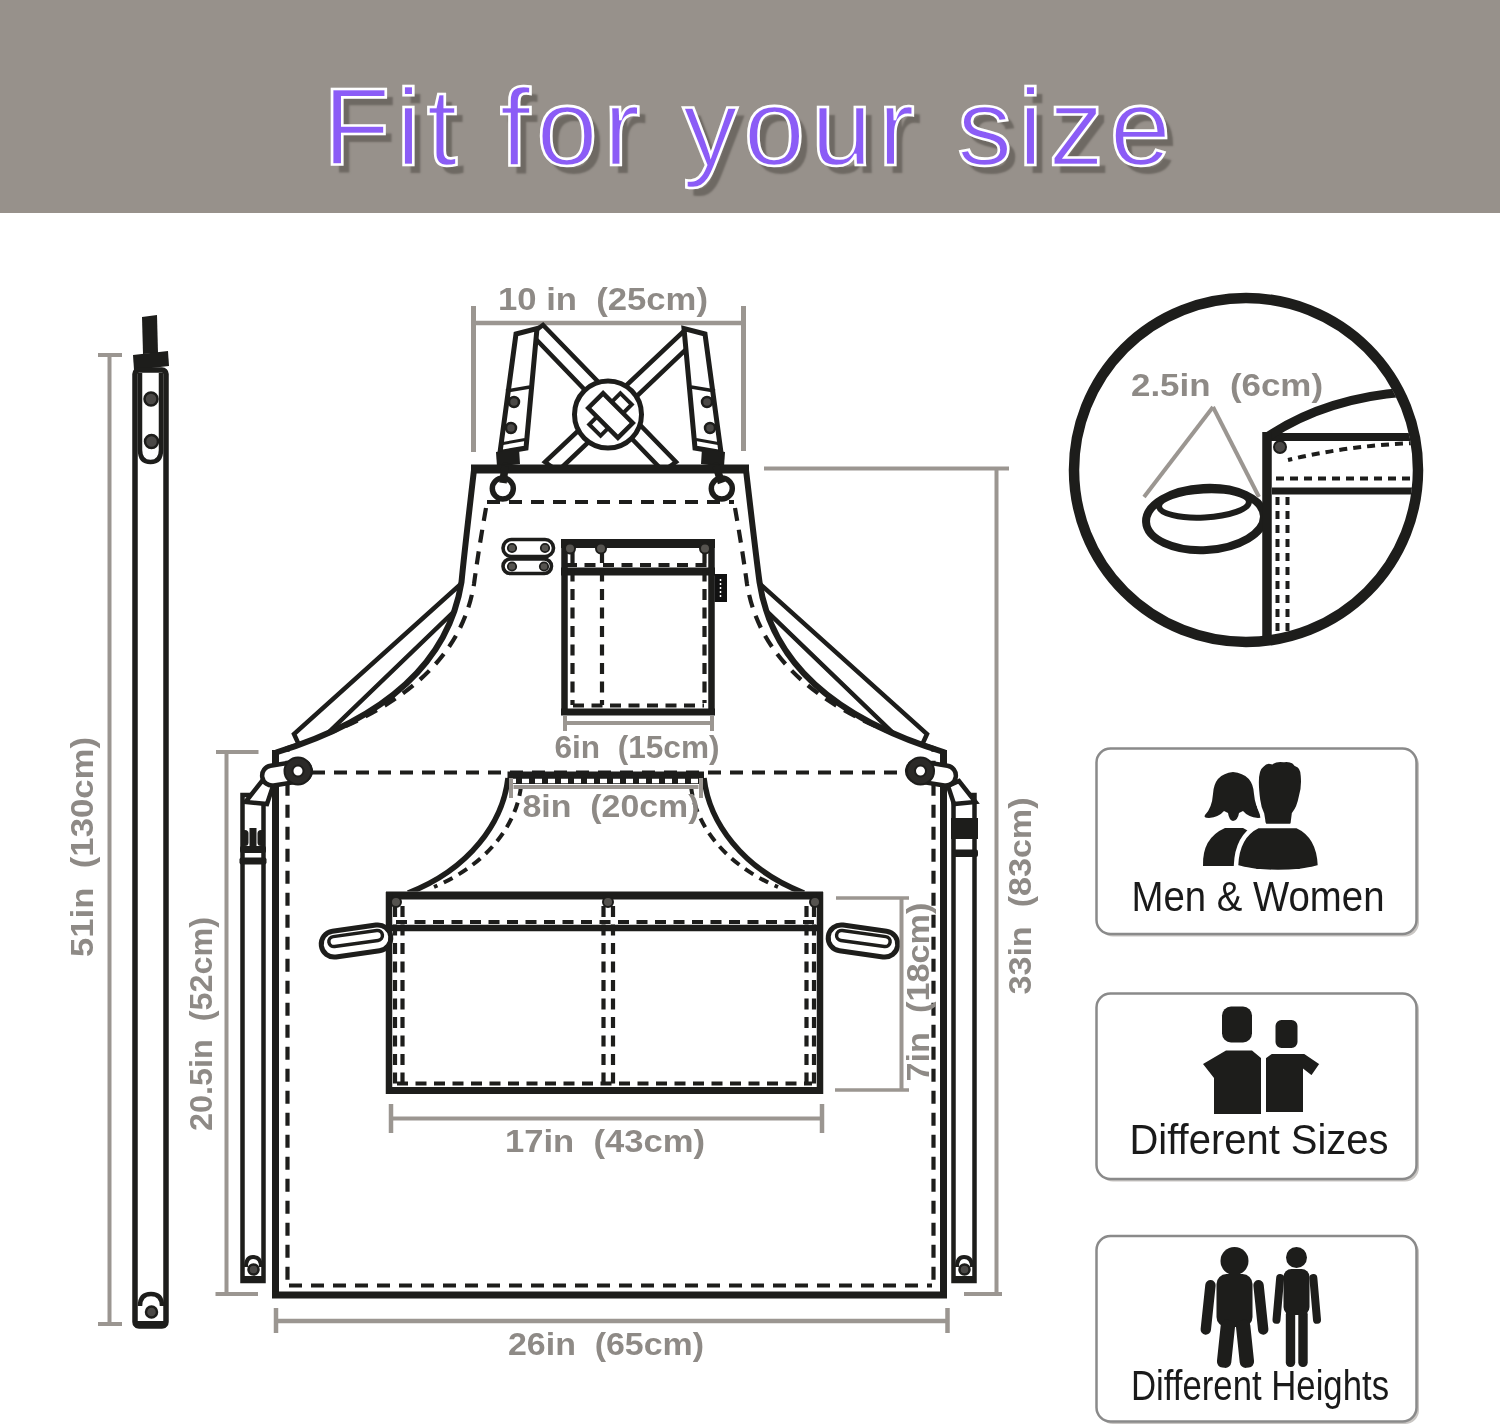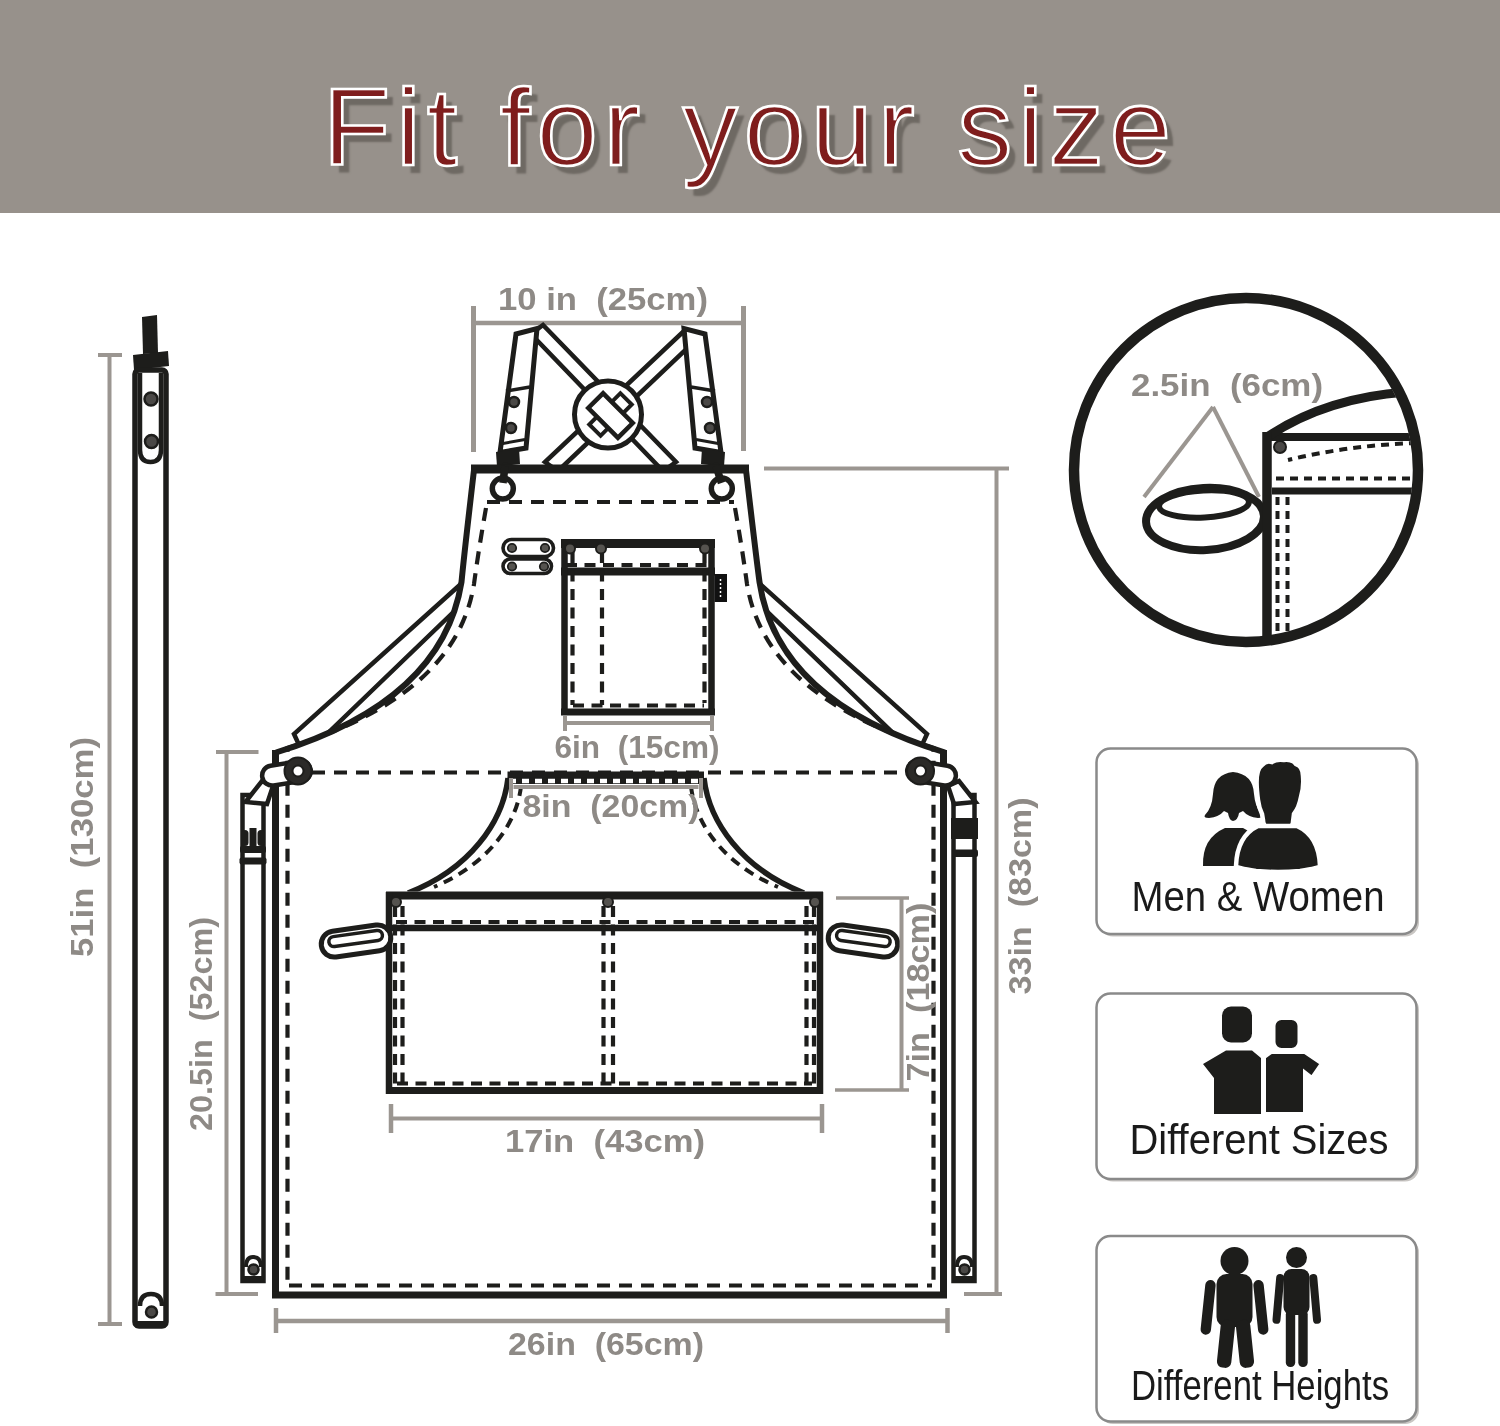--- a/index.html
+++ b/index.html
@@ -1,20 +1,20 @@
 <!DOCTYPE html>
 <html><head>
 <meta charset="utf-8">
 <style>
   html,body{margin:0;padding:0;background:#ffffff;}
   #page{position:relative;width:1500px;height:1426px;background:#ffffff;overflow:hidden;
         font-family:"Liberation Sans", sans-serif;}
   #banner{position:absolute;left:0;top:0;width:1500px;height:213px;background:#97918b;}
   #title{position:absolute;left:0;top:0;width:1500px;text-align:center;
-         font-size:110px;font-weight:normal;color:#7f1d1d;letter-spacing:6px;
+         font-size:110px;font-weight:normal;color:#8b5cf6;letter-spacing:6px;
          line-height:253px;-webkit-text-stroke:2.6px #ffffff;
          text-shadow:7px 8px 2px #6e6963;}
   svg text{font-family:"Liberation Sans", sans-serif;}
 </style>
 </head>
 <body>
 <div id="page">
 
 <div id="banner"></div>
 

